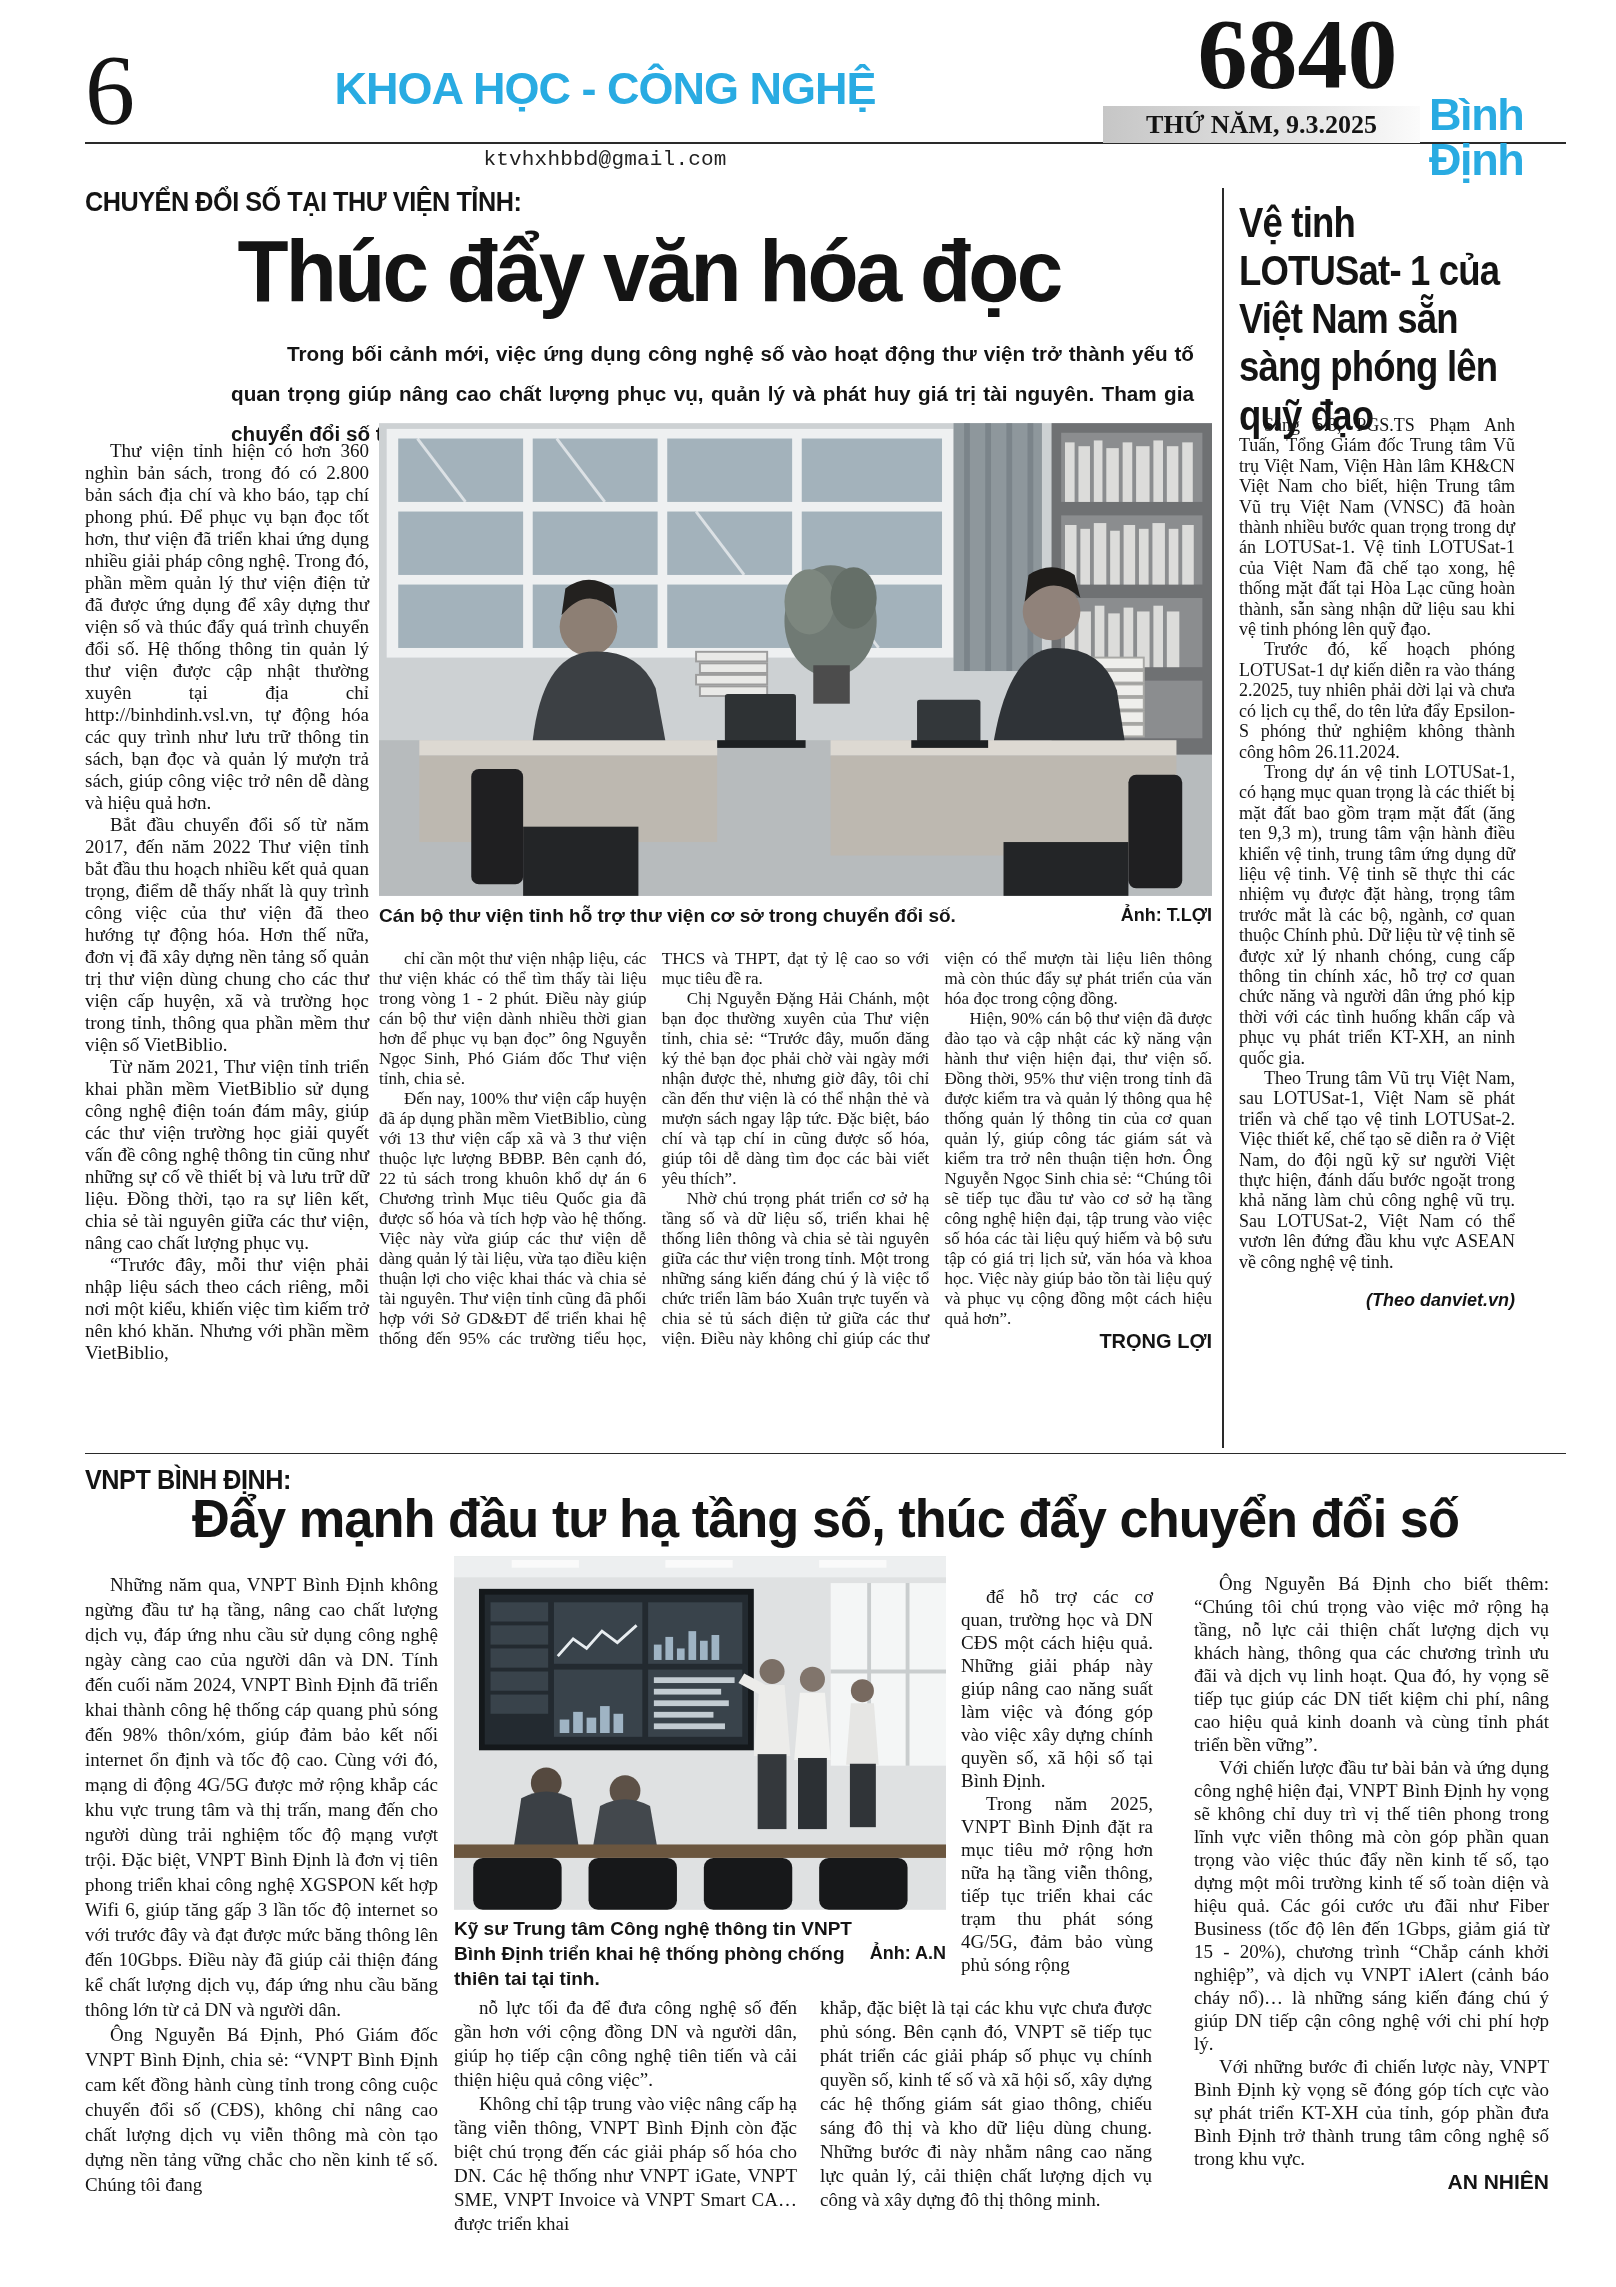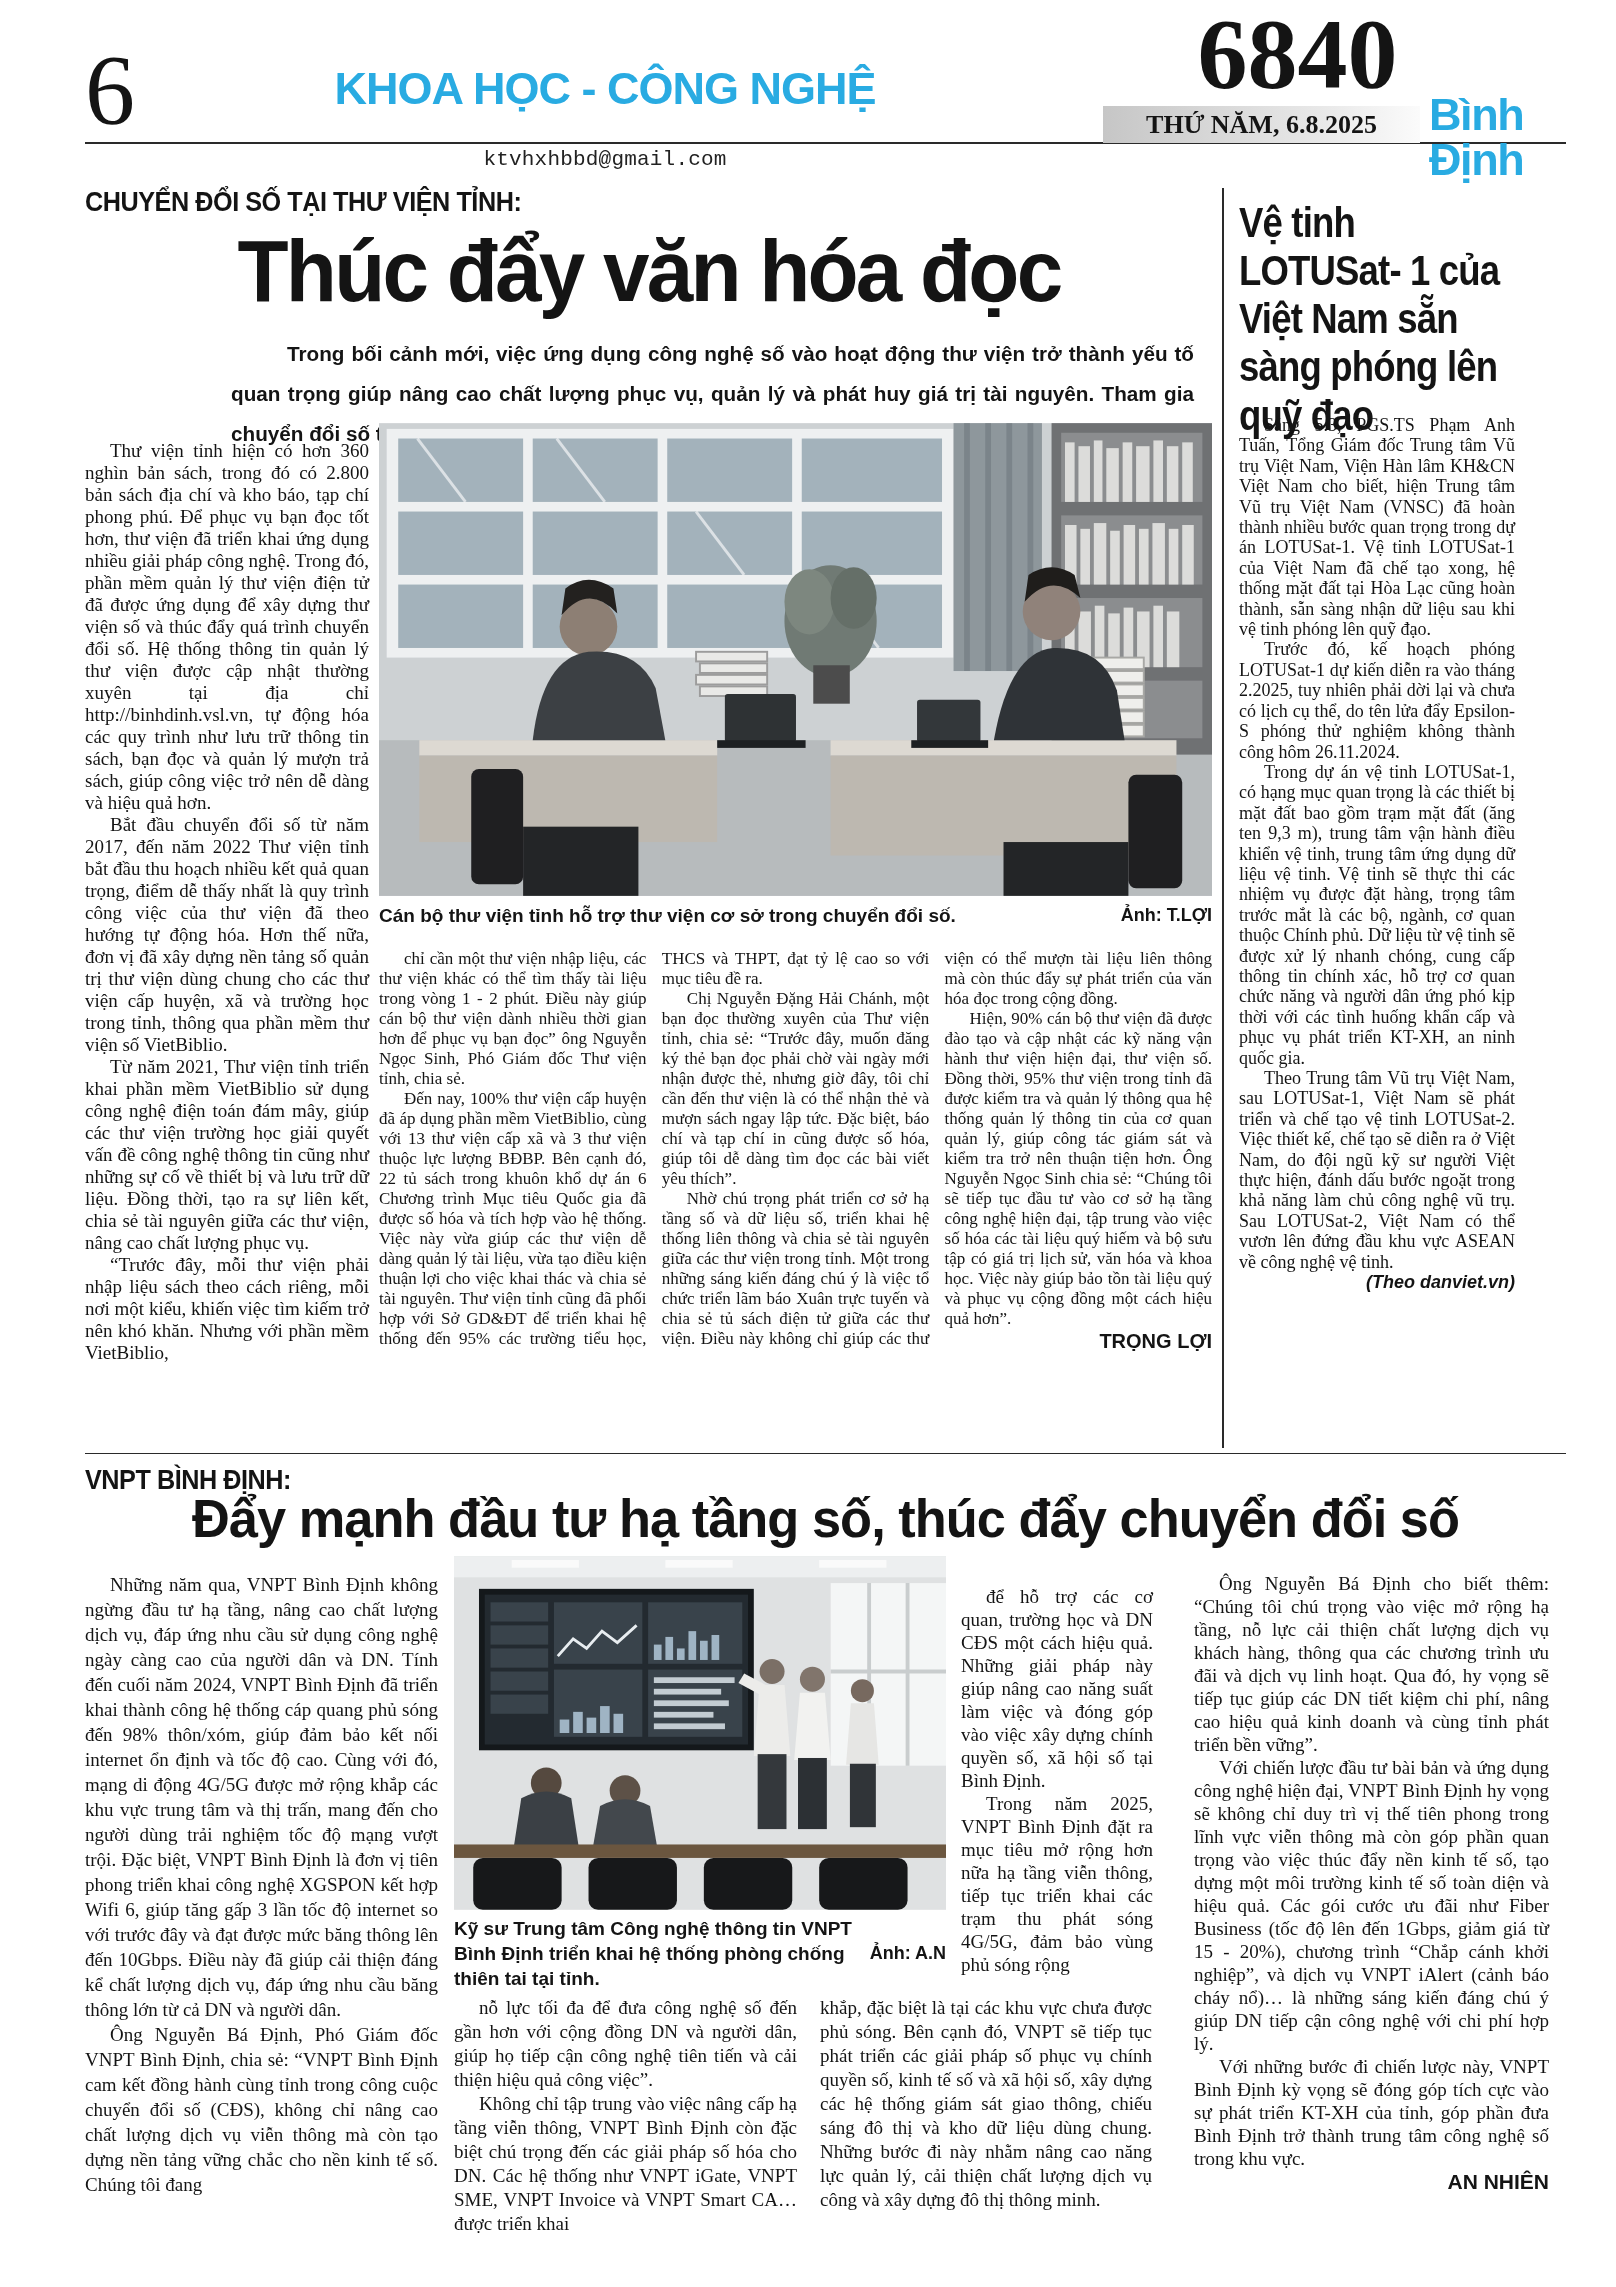--- a/index.html
+++ b/index.html
@@ -53,21 +53,21 @@
 <body>
 
 <div class="page">
 
   <div class="abs pagenum" style="left:85px; top:40px;">6</div>
   <div class="abs sans section-title" style="left:192px; top:63px; width:826px;">KHOA HỌC - CÔNG NGHỆ</div>
   <div class="abs hline" style="left:85px; top:142px; width:1481px;"></div>
   <div class="abs sans email" style="left:192px; top:148px; width:826px;">ktvhxhbbd@gmail.com</div>
 
   <div class="abs issue" style="left:1134px; top:5.8px; width:327px;">6840</div>
-  <div class="abs datebox" style="left:1103px; top:106px; width:317px;">THỨ NĂM, 6.8.2025</div>
+  <div class="abs datebox" style="left:1103px; top:106px; width:317px;">THỨ NĂM, 9.3.2025</div>
   <div class="abs sans brand" style="left:1429px; top:92px;">Bình Định</div>
 
   <div class="abs sans kicker" style="left:85px; top:186px;">
     <span class="cond">CHUYỂN ĐỔI SỐ TẠI THƯ VIỆN TỈNH:</span>
   </div>
   <div class="abs sans h1-main" style="left:85px; top:227px; width:1128px;">Thúc đẩy văn hóa đọc</div>
   <div class="abs sans lead just" style="left:231px; top:334px; width:963px;">Trong bối cảnh mới, việc ứng dụng công nghệ số vào hoạt động thư viện trở thành yếu tố quan trọng giúp nâng cao chất lượng phục vụ, quản lý và phát huy giá trị tài nguyên. Tham gia chuyển đổi số từ rất sớm, Thư viện tỉnh đã thu được một số kết quả đáng kể.</div>
 
   <div class="abs just bodytext col1-top" style="left:85px; top:440px;">
     <p>Thư viện tỉnh hiện có hơn 360 nghìn bản sách, trong đó có 2.800 bản sách địa chí và kho báo, tạp chí phong phú. Để phục vụ bạn đọc tốt hơn, thư viện đã triển khai ứng dụng nhiều giải pháp công nghệ. Trong đó, phần mềm quản lý thư viện điện tử đã được ứng dụng để xây dựng thư viện số và thúc đẩy quá trình chuyển đổi số. Hệ thống thông tin quản lý thư viện được cập nhật thường xuyên tại địa chỉ http://binhdinh.vsl.vn, tự động hóa các quy trình như lưu trữ thông tin sách, bạn đọc và quản lý mượn trả sách, giúp công việc trở nên dễ dàng và hiệu quả hơn.</p>
@@ -212,21 +212,21 @@
   </div>
 
   <div class="abs vline" style="left:1222px; top:188px; height:1260px;"></div>
 
   <div class="abs sans side-title" style="left:1239px; top:198px;">Vệ tinh LOTUSat- 1 của Việt Nam sẵn sàng phóng lên quỹ đạo</div>
   <div class="abs just bodytext side-body" style="left:1239px; top:415px;">
     <p>Sáng 5.3, PGS.TS Phạm Anh Tuấn, Tổng Giám đốc Trung tâm Vũ trụ Việt Nam, Viện Hàn lâm KH&amp;CN Việt Nam cho biết, hiện Trung tâm Vũ trụ Việt Nam (VNSC) đã hoàn thành nhiều bước quan trọng trong dự án LOTUSat-1. Vệ tinh LOTUSat-1 của Việt Nam đã chế tạo xong, hệ thống mặt đất tại Hòa Lạc cũng hoàn thành, sẵn sàng nhận dữ liệu sau khi vệ tinh phóng lên quỹ đạo.</p>
     <p>Trước đó, kế hoạch phóng LOTUSat-1 dự kiến diễn ra vào tháng 2.2025, tuy nhiên phải dời lại và chưa có lịch cụ thể, do tên lửa đẩy Epsilon-S phóng thử nghiệm không thành công hôm 26.11.2024.</p>
     <p>Trong dự án vệ tinh LOTUSat-1, có hạng mục quan trọng là các thiết bị mặt đất bao gồm trạm mặt đất (ăng ten 9,3 m), trung tâm vận hành điều khiển vệ tinh, trung tâm ứng dụng dữ liệu vệ tinh. Vệ tinh sẽ thực thi các nhiệm vụ được đặt hàng, trọng tâm trước mắt là các bộ, ngành, cơ quan thuộc Chính phủ. Dữ liệu từ vệ tinh sẽ được xử lý nhanh chóng, cung cấp thông tin chính xác, hỗ trợ cơ quan chức năng và người dân ứng phó kịp thời với các tình huống khẩn cấp và phục vụ phát triển KT-XH, an ninh quốc gia.</p>
     <p>Theo Trung tâm Vũ trụ Việt Nam, sau LOTUSat-1, Việt Nam sẽ phát triển và chế tạo vệ tinh LOTUSat-2. Việc thiết kế, chế tạo sẽ diễn ra ở Việt Nam, do đội ngũ kỹ sư người Việt thực hiện, đánh dấu bước ngoặt trong khả năng làm chủ công nghệ vũ trụ. Sau LOTUSat-2, Việt Nam có thể vươn lên đứng đầu khu vực ASEAN về công nghệ vệ tinh.</p>
-    <div style="text-align:right;"><span class="src" style="float:none;">(Theo danviet.vn)</span></div>
+    <div style="text-align:right;margin-top:18px;"><span class="src" style="float:none;">(Theo danviet.vn)</span></div>
   </div>
 
   <div class="abs hline" style="left:85px; top:1453px; width:1481px; height:1px;"></div>
 
   <div class="abs sans kicker" style="left:85px; top:1464px;">
     <span class="cond">VNPT BÌNH ĐỊNH:</span>
   </div>
   <div class="abs sans h2-bottom" style="left:85px; top:1491px; width:1481px;">Đẩy mạnh đầu tư hạ tầng số, thúc đẩy chuyển đổi số</div>
 
   <div class="abs just bodytext b-text" style="left:85px; top:1572px; width:353px;">

